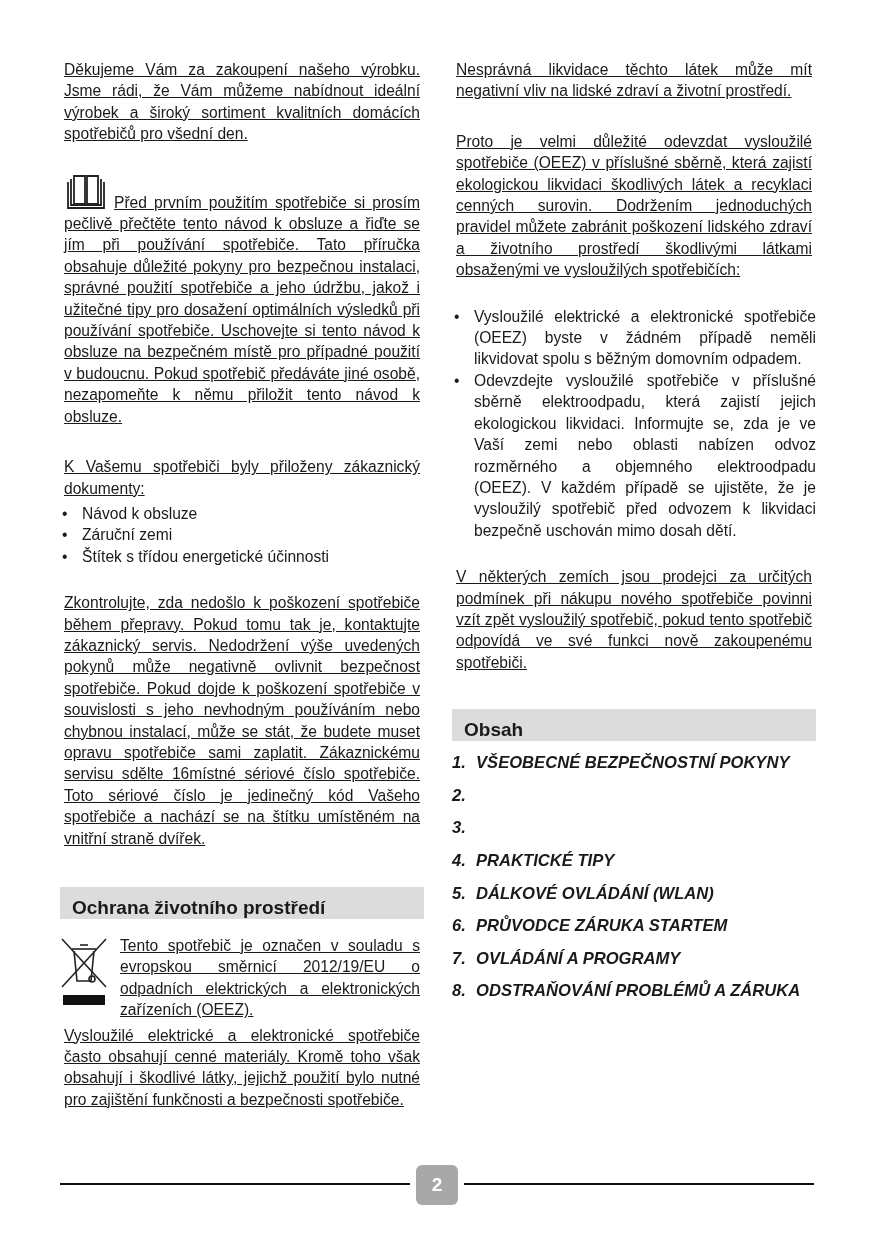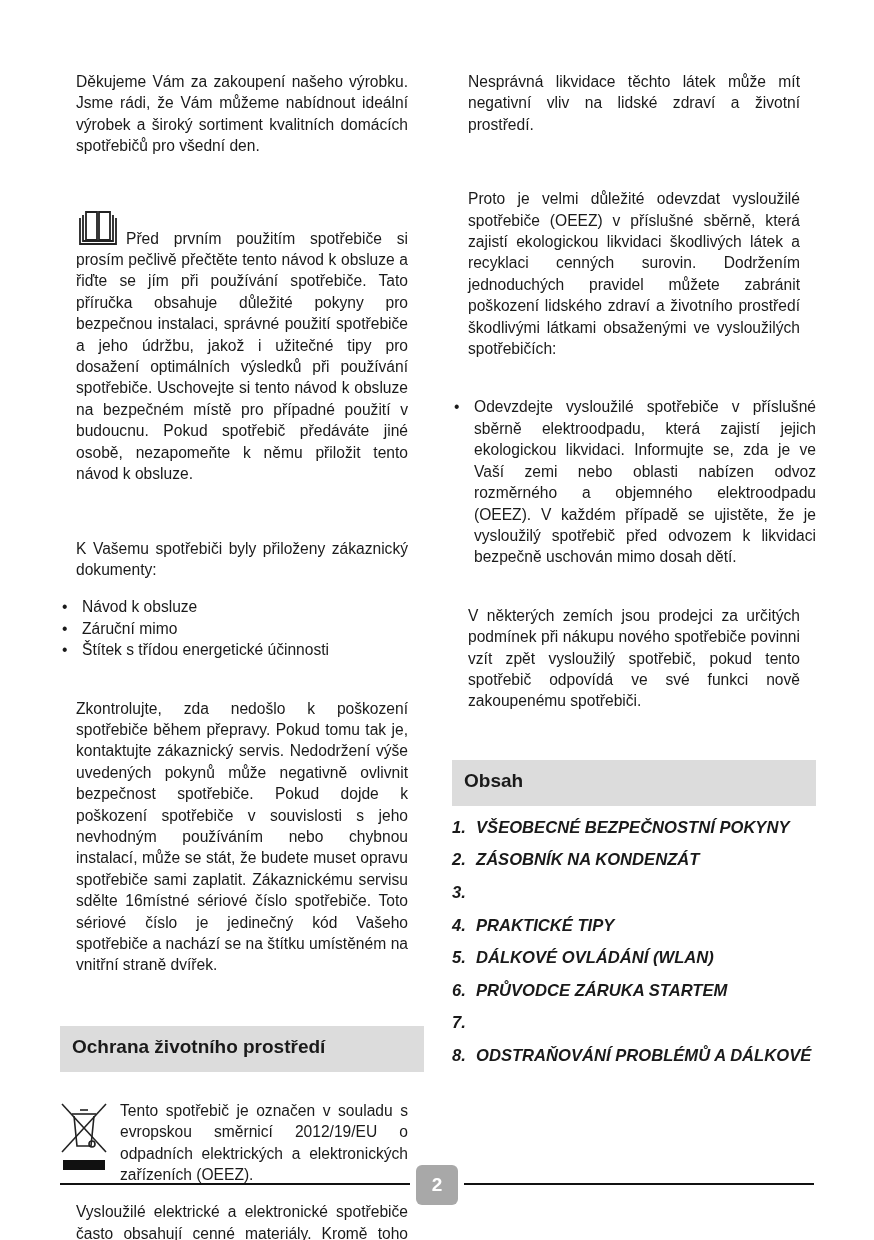--- a/index.html
+++ b/index.html
@@ -3,30 +3,30 @@
   <meta charset="utf-8">
   <style>
     html, body { margin: 0; padding: 0; background: #ffffff; }
     body {
       width: 874px; height: 1240px; position: relative; overflow: hidden;
       font-family: "Liberation Sans", sans-serif; color: #1a1a1a;
     }
     .col { position: absolute; top: 55px; width: 364px; font-size: 15.6px; line-height: 21.4px; }
     .col.left { left: 60px; }
     .col.right { left: 452px; }
-    p { margin: 16px; text-align: justify; }
+    p { margin: 4px; text-align: justify; text-decoration: underline; }
     .gap { height: 21px; }
     ul.bul { list-style: none; margin: 0; padding: 0; }
     ul.bul li { position: relative; padding-left: 22px; text-align: justify; }
     ul.bul li::before { content: "\2022"; position: absolute; left: 2px; top: 0; }
     ul.bul.simple li { padding-left: 22px; }
     .book-icon { display: inline-block; width: 44px; height: 38px; vertical-align: -4px; margin-right: 6px; }
     .section-head {
       background: #dcdcdc; font-weight: bold; font-size: 19px; line-height: 42px;
-      padding-left: 12px; height: 46px; margin: 0;
+      padding-left: 12px; height: 32px; margin: 0;
     }
     .weee-block { position: relative; }
     .weee-icon { position: absolute; left: 0; top: 2px; width: 48px; height: 72px; }
     .weee-text { margin-left: 60px; }
     ol.toc { list-style: none; margin: 0; padding: 0; }
     ol.toc li { font-weight: bold; font-style: italic; font-size: 16.6px; line-height: 32.6px; display: flex; }
     ol.toc li .num { width: 24px; }
     .footer-line { position: absolute; top: 1183px; height: 2px; background: #111; }
     .page-num {
       position: absolute; left: 416px; top: 1165px; width: 42px; height: 40px;
@@ -47,21 +47,21 @@
         <path d="M7 5 V31 H37 V5"></path>
         <path d="M10 2 H21 V30 H10 Z"></path>
         <path d="M23 2 H34 V30 H23 Z"></path>
       </g>
     </svg><span>Před prvním použitím spotřebiče si prosím pečlivě přečtěte tento návod k obsluze a řiďte se jím při používání spotřebiče. Tato příručka obsahuje důležité pokyny pro bezpečnou instalaci, správné použití spotřebiče a jeho údržbu, jakož i užitečné tipy pro dosažení optimálních výsledků při používání spotřebiče. Uschovejte si tento návod k obsluze na bezpečném místě pro případné použití v budoucnu. Pokud spotřebič předáváte jiné osobě, nezapomeňte k němu přiložit tento návod k obsluze.</span>
   </p>
   <div class="gap"></div>
   <p>K Vašemu spotřebiči byly přiloženy zákaznický dokumenty:</p>
   <ul class="bul simple">
     <li>Návod k obsluze</li>
-    <li>Záruční mimo</li>
+    <li>Záruční zemi</li>
     <li>Štítek s třídou energetické účinnosti</li>
   </ul>
   <div class="gap"></div>
   <p>Zkontrolujte, zda nedošlo k poškození spotřebiče během přepravy. Pokud tomu tak je, kontaktujte zákaznický servis. Nedodržení výše uvedených pokynů může negativně ovlivnit bezpečnost spotřebiče. Pokud dojde k poškození spotřebiče v souvislosti s jeho nevhodným používáním nebo chybnou instalací, může se stát, že budete muset opravu spotřebiče sami zaplatit. Zákaznickému servisu sdělte 16místné sériové číslo spotřebiče. Toto sériové číslo je jedinečný kód Vašeho spotřebiče a nachází se na štítku umístěném na vnitřní straně dvířek.</p>
   <div style="height:34px"></div>
   <div class="section-head">Ochrana životního prostředí</div>
   <div style="height:12px"></div>
   <div class="weee-block">
     <svg class="weee-icon" viewBox="0 0 48 72">
       <g fill="none" stroke="#222" stroke-width="1.6">
@@ -78,56 +78,57 @@
   </div>
   <p>Vysloužilé elektrické a elektronické spotřebiče často obsahují cenné materiály. Kromě toho však obsahují i škodlivé látky, jejichž použití bylo nutné pro zajištění funkčnosti a bezpečnosti spotřebiče.</p>
 </div>
 
 <div class="col right">
   <p>Nesprávná likvidace těchto látek může mít negativní vliv na lidské zdraví a životní prostředí.</p>
   <div class="gap"></div>
   <p>Proto je velmi důležité odevzdat vysloužilé spotřebiče (OEEZ) v příslušné sběrně, která zajistí ekologickou likvidaci škodlivých látek a recyklaci cenných surovin. Dodržením jednoduchých pravidel můžete zabránit poškození lidského zdraví a životního prostředí škodlivými látkami obsaženými ve vysloužilých spotřebičích:</p>
   <div class="gap"></div>
   <ul class="bul">
+    <li>Vysloužilé elektrické a elektronické spotřebiče (OEEZ) byste v žádném případě neměli likvidovat spolu s běžným domovním odpadem.</li>
     <li>Odevzdejte vysloužilé spotřebiče v příslušné sběrně elektroodpadu, která zajistí jejich ekologickou likvidaci. Informujte se, zda je ve Vaší zemi nebo oblasti nabízen odvoz rozměrného a objemného elektroodpadu (OEEZ). V každém případě se ujistěte, že je vysloužilý spotřebič před odvozem k likvidaci bezpečně uschován mimo dosah dětí.</li>
   </ul>
   <div class="gap"></div>
   <p>V některých zemích jsou prodejci za určitých podmínek při nákupu nového spotřebiče povinni vzít zpět vysloužilý spotřebič, pokud tento spotřebič odpovídá ve své funkci nově zakoupenému spotřebiči.</p>
   <div style="height:32px"></div>
   <div class="section-head">Obsah</div>
   <div style="height:6px"></div>
   <ol class="toc">
     <li>
         <span class="num">1.</span>
         <span>VŠEOBECNÉ BEZPEČNOSTNÍ POKYNY</span>
       </li>
     <li>
         <span class="num">2.</span>
-        <span>ZÁSOBNÍK NA KONDENZÁT</span>
       </li>
     <li>
         <span class="num">3.</span>
       </li>
     <li>
         <span class="num">4.</span>
         <span>PRAKTICKÉ TIPY</span>
       </li>
     <li>
         <span class="num">5.</span>
         <span>DÁLKOVÉ OVLÁDÁNÍ (WLAN)</span>
       </li>
     <li>
         <span class="num">6.</span>
         <span>PRŮVODCE ZÁRUKA STARTEM</span>
       </li>
     <li>
         <span class="num">7.</span>
+        <span>OVLÁDÁNÍ A PROGRAMY</span>
       </li>
     <li>
         <span class="num">8.</span>
-        <span>ODSTRAŇOVÁNÍ PROBLÉMŮ A DÁLKOVÉ</span>
+        <span>ODSTRAŇOVÁNÍ PROBLÉMŮ A ZÁRUKA</span>
       </li>
   </ol>
 </div>
 
 <div class="footer-line" style="left:60px; width:350px;"></div>
 <div class="page-num">2</div>
 <div class="footer-line" style="left:464px; width:350px;"></div>
 
 </body></html>

